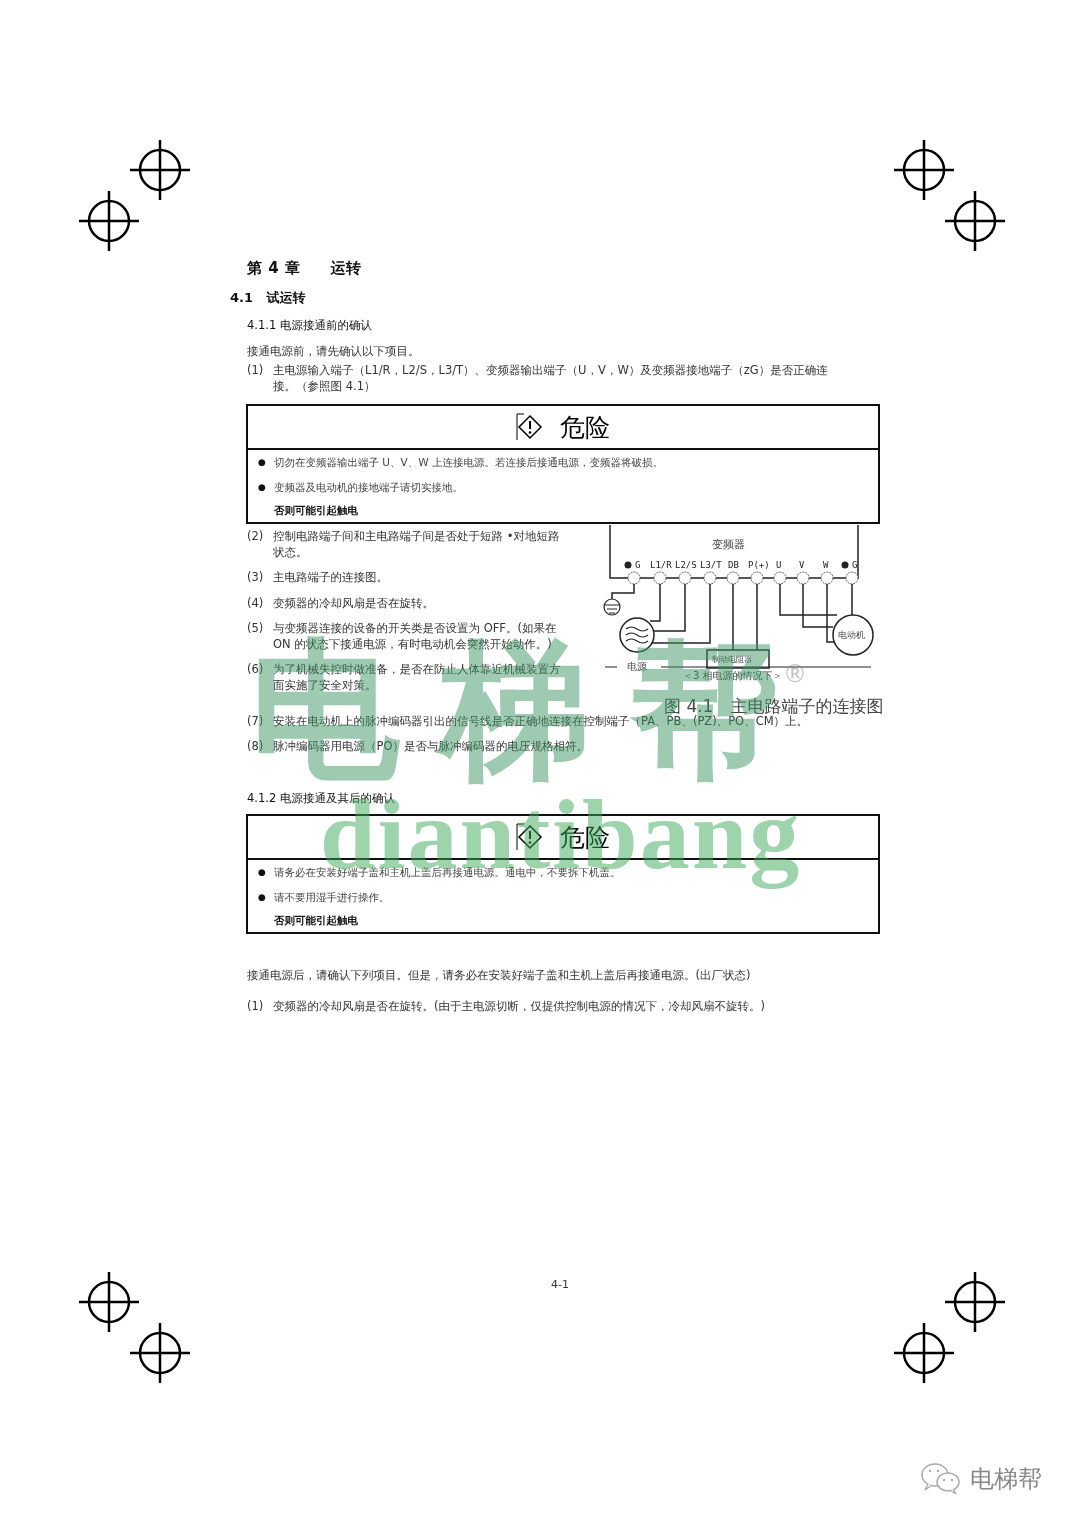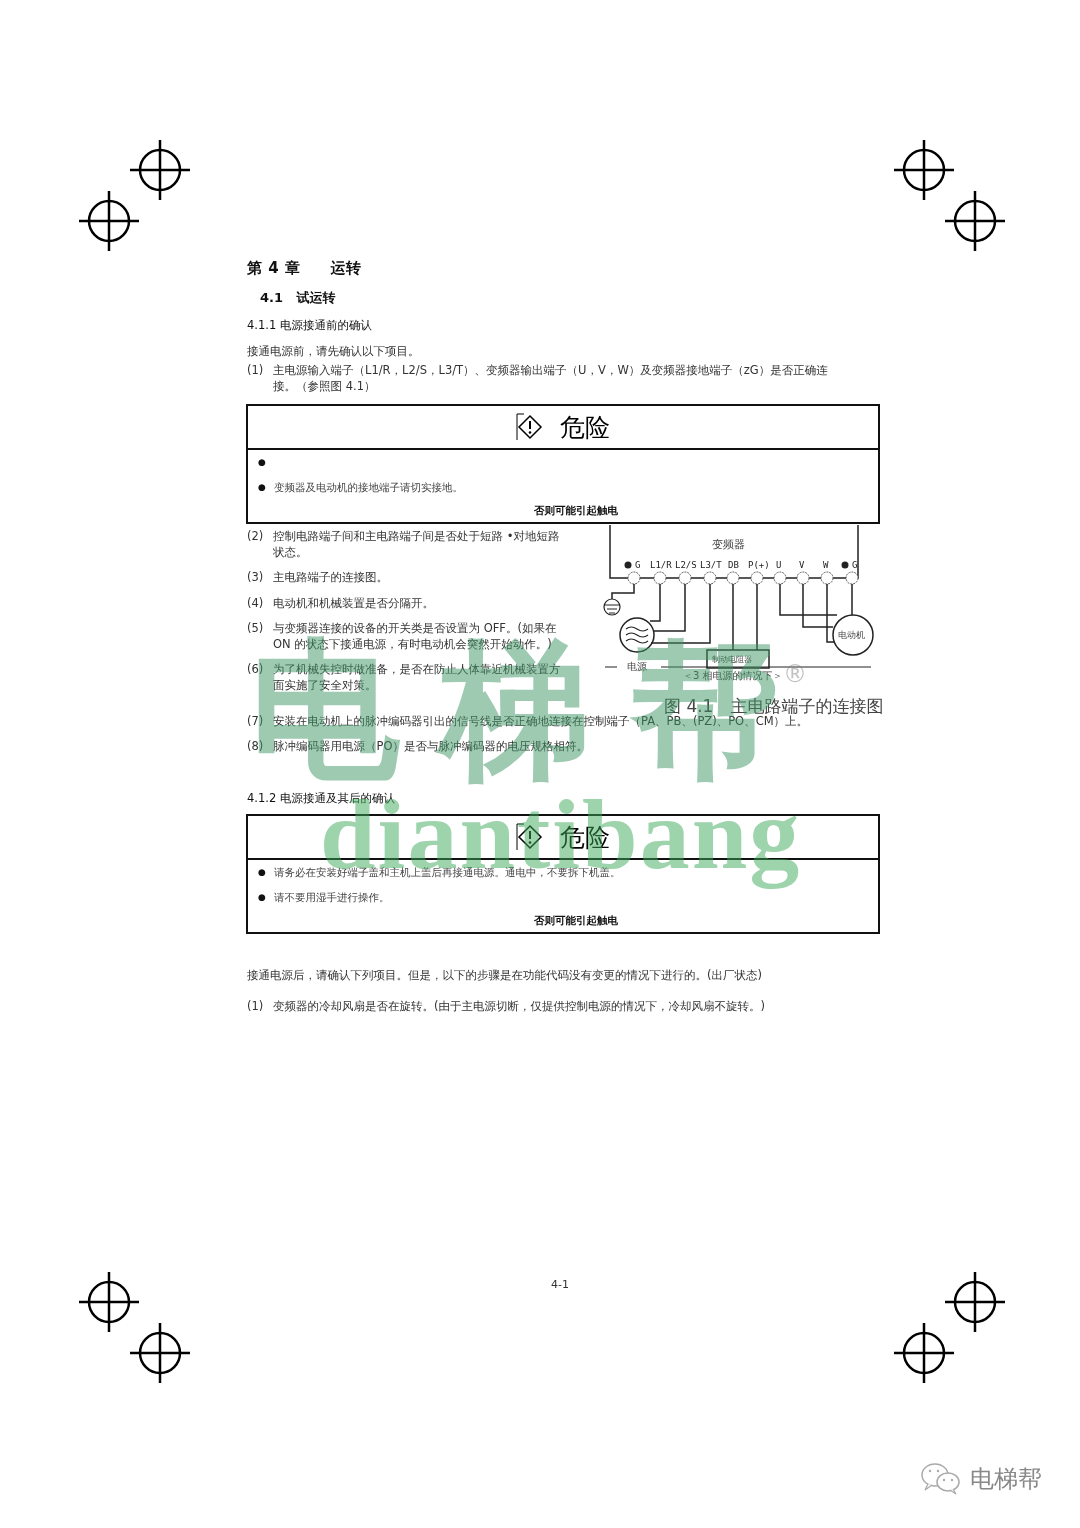--- a/index.html
+++ b/index.html
@@ -2,33 +2,33 @@
 <html><head>
 <meta charset="utf-8">
 <style>
   html, body { margin: 0; padding: 0; }
   body { width: 1080px; height: 1528px; background: #ffffff; position: relative; overflow: hidden;
          font-family: "DejaVu Sans", "Liberation Sans", sans-serif; color: #222; }
   .abs { position: absolute; }
   .regmark { position: absolute; width: 60px; height: 60px; }
   .chapter { left: 247px; top: 259px; font-size: 15px; font-weight: bold; color: #111; letter-spacing: 0.5px; }
   .chapter .gap { display: inline-block; width: 30px; }
-  .h2 { left: 260px; top: 289px; font-size: 13px; font-weight: bold; color: #111; }
+  .h2 { left: 230px; top: 289px; font-size: 13px; font-weight: bold; color: #111; }
   .h3 { font-size: 11.5px; font-weight: normal; color: #111; }
   .p { font-size: 11.5px; color: #333; line-height: 16px; }
   .item { position: absolute; font-size: 11.5px; color: #333; line-height: 16px; }
   .item .num { position: absolute; left: 0; top: 0; }
   .item .txt { position: absolute; left: 26px; top: 0; }
   .danger { position: absolute; left: 246px; width: 630px; border: 2px solid #111; background: transparent; }
   .danger .head { height: 42px; border-bottom: 2px solid #111; display: flex; justify-content: center; align-items: center; }
   .danger .head .title { font-size: 25px; color: #000; font-family: "DejaVu Serif", serif; margin-left: 16px; }
   .danger .bullets { padding: 4px 0 0 10px; }
   .danger .bl { font-size: 10.5px; color: #444; height: 25px; line-height: 16px; display: flex; }
   .danger .bl .dot { width: 16px; font-size: 9px; color: #111; }
-  .danger .warn { font-size: 10.5px; font-weight: bold; color: #111; padding-left: 16px; margin-top: 0px; text-align: center; }
+  .danger .warn { font-size: 10.5px; font-weight: bold; color: #111; padding-left: 16px; margin-top: 0px; }
   .watermark-cn { position: absolute; left: 250px; top: 635px; font-size: 150px; font-weight: bold;
                   color: rgba(60, 150, 100, 0.5); letter-spacing: 40px; font-family: "DejaVu Sans", sans-serif; line-height: 1; }
   .watermark-en { position: absolute; left: 320px; top: 785px; font-size: 100px; font-weight: bold;
                   color: rgba(60, 170, 90, 0.5); font-family: Liberation Serif, serif; line-height: 1; letter-spacing: 2px; }
   .watermark-reg { position: absolute; left: 783px; top: 660px; font-size: 24px; color: rgba(120,120,120,0.45); }
   .pagenum { left: 551px; top: 1278px; font-size: 11px; color: #333; }
   .footer-brand { left: 920px; top: 1462px; display: flex; align-items: center; }
   .footer-brand .name { font-size: 24px; color: #888; margin-left: 6px; }
   .diagram { position: absolute; left: 595px; top: 525px; }
   .diagram text { font-family: "DejaVu Sans Mono", monospace; }
@@ -100,41 +100,42 @@
         <path d="M1 1 L8 1" stroke="#000" stroke-width="1"></path>
       <polygon points="14,3 25,14 14,25 3,14" fill="none" stroke="#000" stroke-width="1.5"></polygon>
       <line x1="14" y1="8" x2="14" y2="16" stroke="#000" stroke-width="2"></line>
         <circle cx="14" cy="19.5" r="1.3" fill="#000"></circle>
     </svg>
     <span class="title">危险</span>
   </div>
   <div class="bullets">
     <div class="bl">
         <span class="dot">●</span>
+        <span>切勿在变频器输出端子 U、V、W 上连接电源。若连接后接通电源，变频器将破损。</span>
       </div>
     <div class="bl">
         <span class="dot">●</span>
         <span>变频器及电动机的接地端子请切实接地。</span>
       </div>
     <div class="warn">否则可能引起触电</div>
   </div>
 </div>
 
 <div class="item" style="left:247px;top:528px;width:360px;height:32px">
   <span class="num">(2)</span>
   <span class="txt" style="white-space:nowrap">控制电路端子间和主电路端子间是否处于短路 •对地短路</span>
   <span class="txt" style="top:16px">状态。</span>
 </div>
 <div class="item" style="left:247px;top:569px;width:360px;height:16px">
   <span class="num">(3)</span>
   <span class="txt">主电路端子的连接图。</span>
 </div>
 <div class="item" style="left:247px;top:595px;width:360px;height:16px">
   <span class="num">(4)</span>
-  <span class="txt">电动机和机械装置是否分隔开。</span>
+  <span class="txt">变频器的冷却风扇是否在旋转。</span>
 </div>
 <div class="item" style="left:247px;top:620px;width:360px;height:32px">
   <span class="num">(5)</span>
   <span class="txt" style="white-space:nowrap">与变频器连接的设备的开关类是否设置为 OFF。(如果在</span>
   <span class="txt" style="top:16px;white-space:nowrap">ON 的状态下接通电源，有时电动机会突然开始动作。)</span>
 </div>
 <div class="item" style="left:247px;top:661px;width:360px;height:32px">
   <span class="num">(6)</span>
   <span class="txt" style="white-space:nowrap">为了机械失控时做准备，是否在防止人体靠近机械装置方</span>
   <span class="txt" style="top:16px">面实施了安全对策。</span>
@@ -232,21 +233,21 @@
         <span>请务必在安装好端子盖和主机上盖后再接通电源。通电中，不要拆下机盖。</span>
       </div>
     <div class="bl">
         <span class="dot">●</span>
         <span>请不要用湿手进行操作。</span>
       </div>
     <div class="warn">否则可能引起触电</div>
   </div>
 </div>
 
-<div class="abs p" style="left:247px;top:967px;white-space:nowrap">接通电源后，请确认下列项目。但是，以下的步骤是在功能代码没有变更的情况下进行的。(出厂状态)</div>
+<div class="abs p" style="left:247px;top:967px;white-space:nowrap">接通电源后，请确认下列项目。但是，请务必在安装好端子盖和主机上盖后再接通电源。(出厂状态)</div>
 <div class="item" style="left:247px;top:998px;width:640px;height:16px">
   <span class="num">(1)</span>
   <span class="txt" style="white-space:nowrap">变频器的冷却风扇是否在旋转。(由于主电源切断，仅提供控制电源的情况下，冷却风扇不旋转。)</span>
 </div>
 
 <div class="watermark-cn">电梯帮</div>
 <div class="watermark-reg">®</div>
 <div class="watermark-en">diantibang</div>
 
 <div class="abs pagenum">4-1</div>

